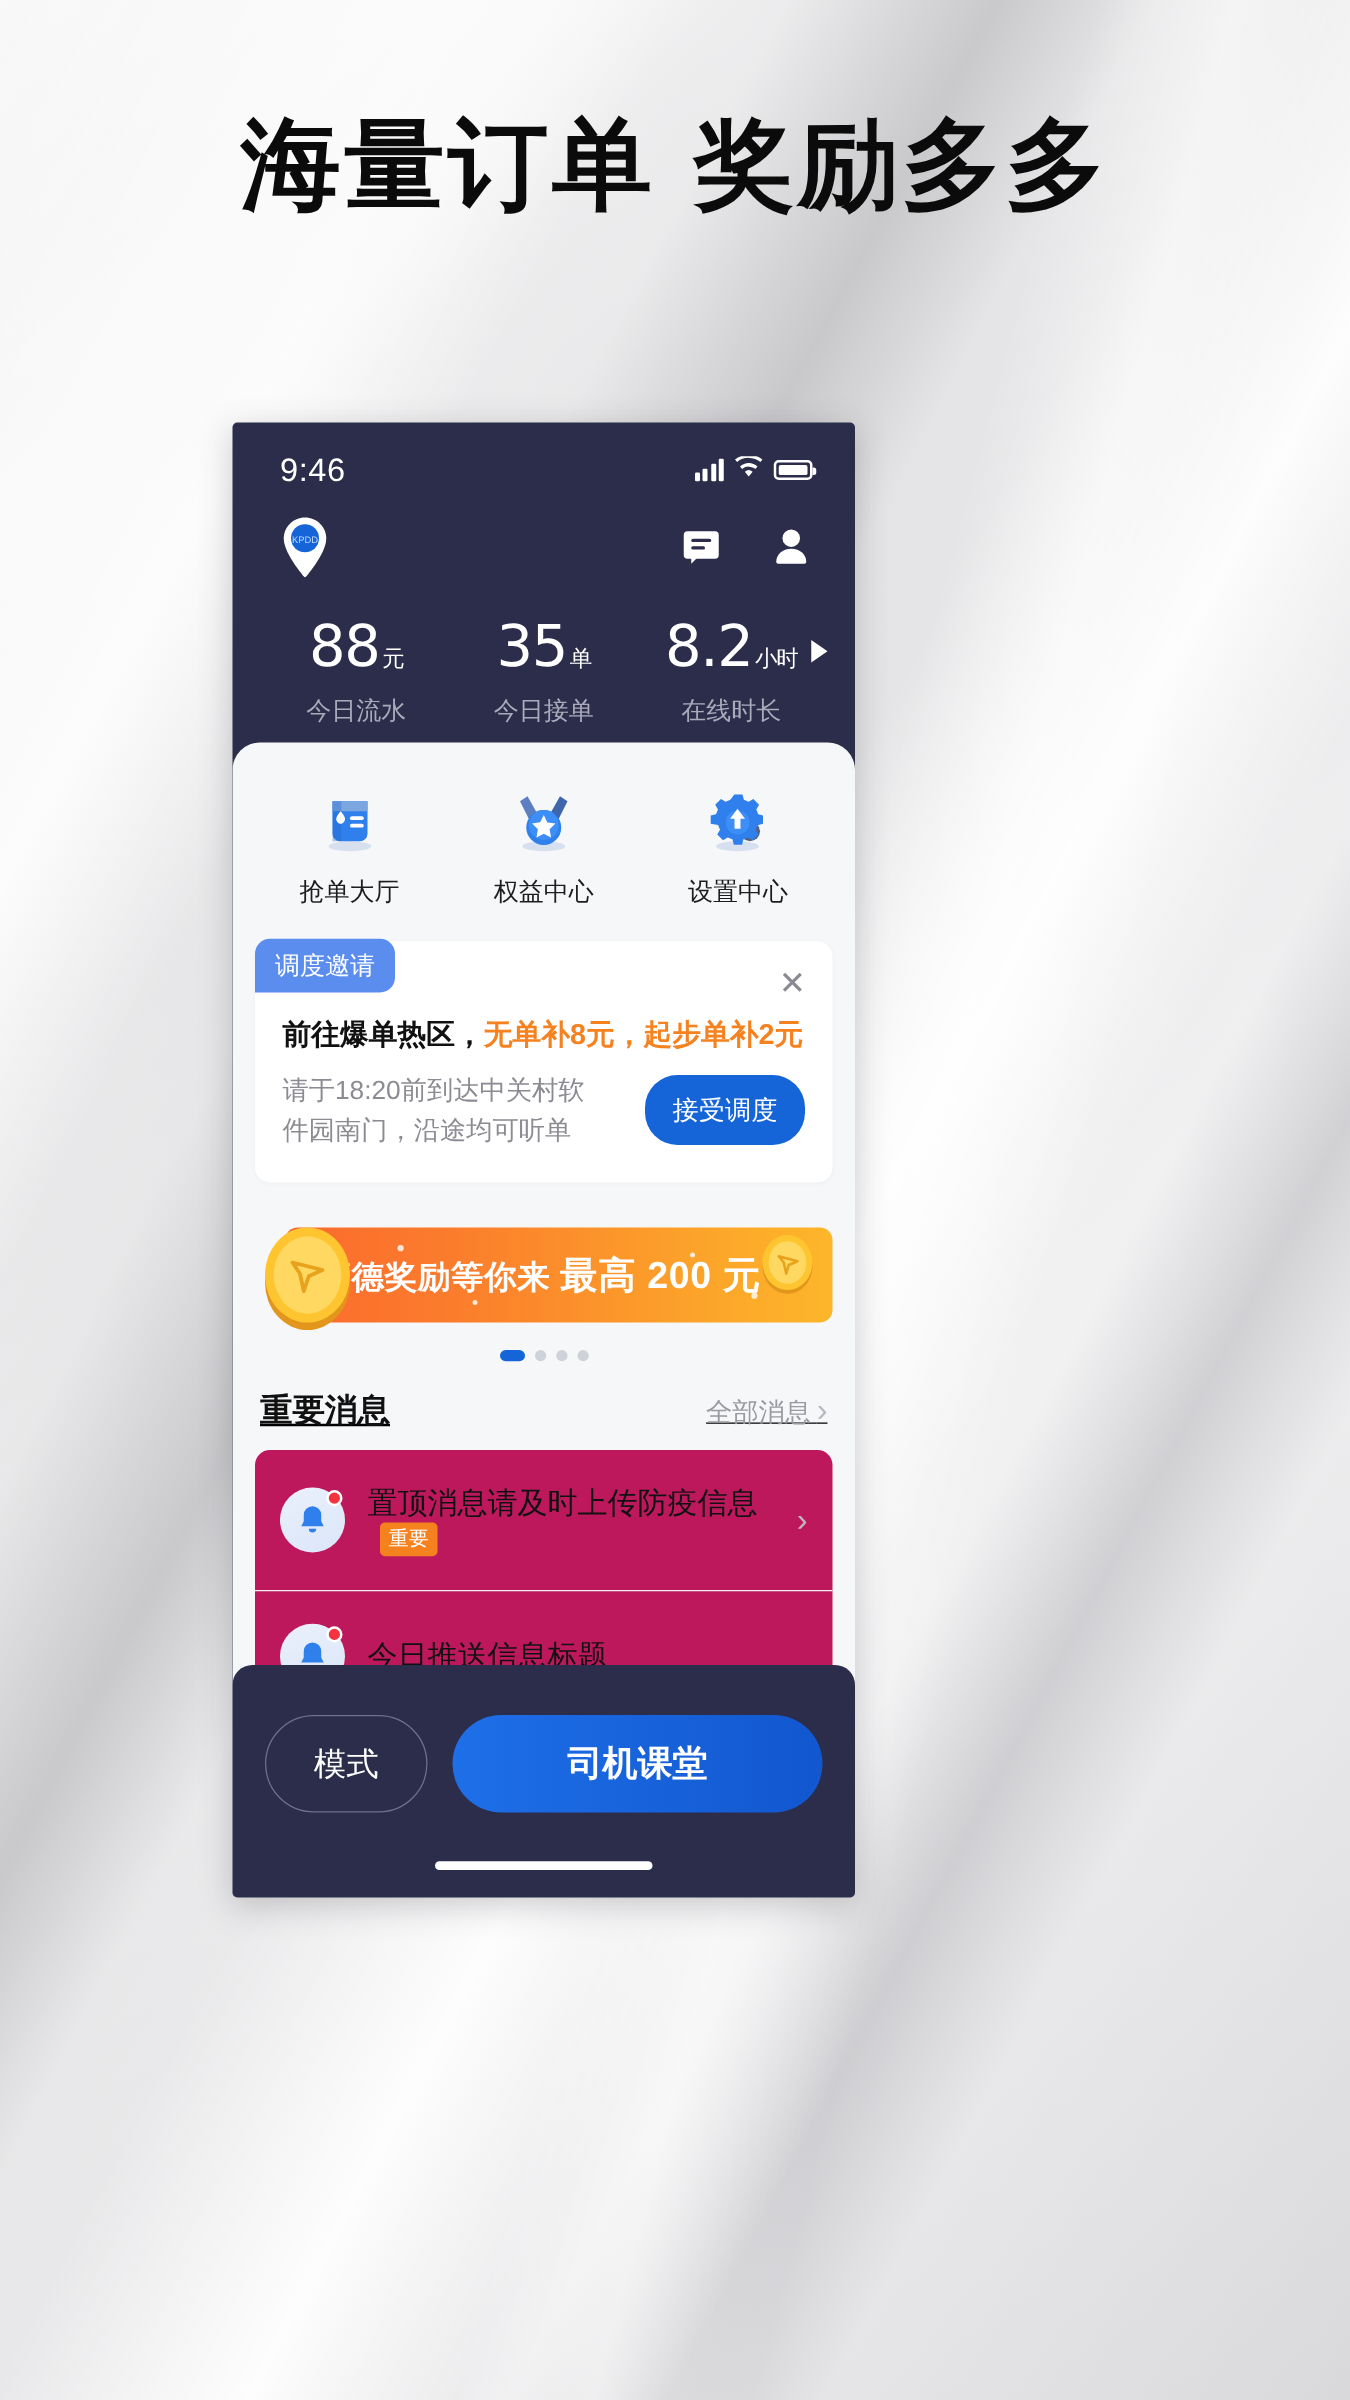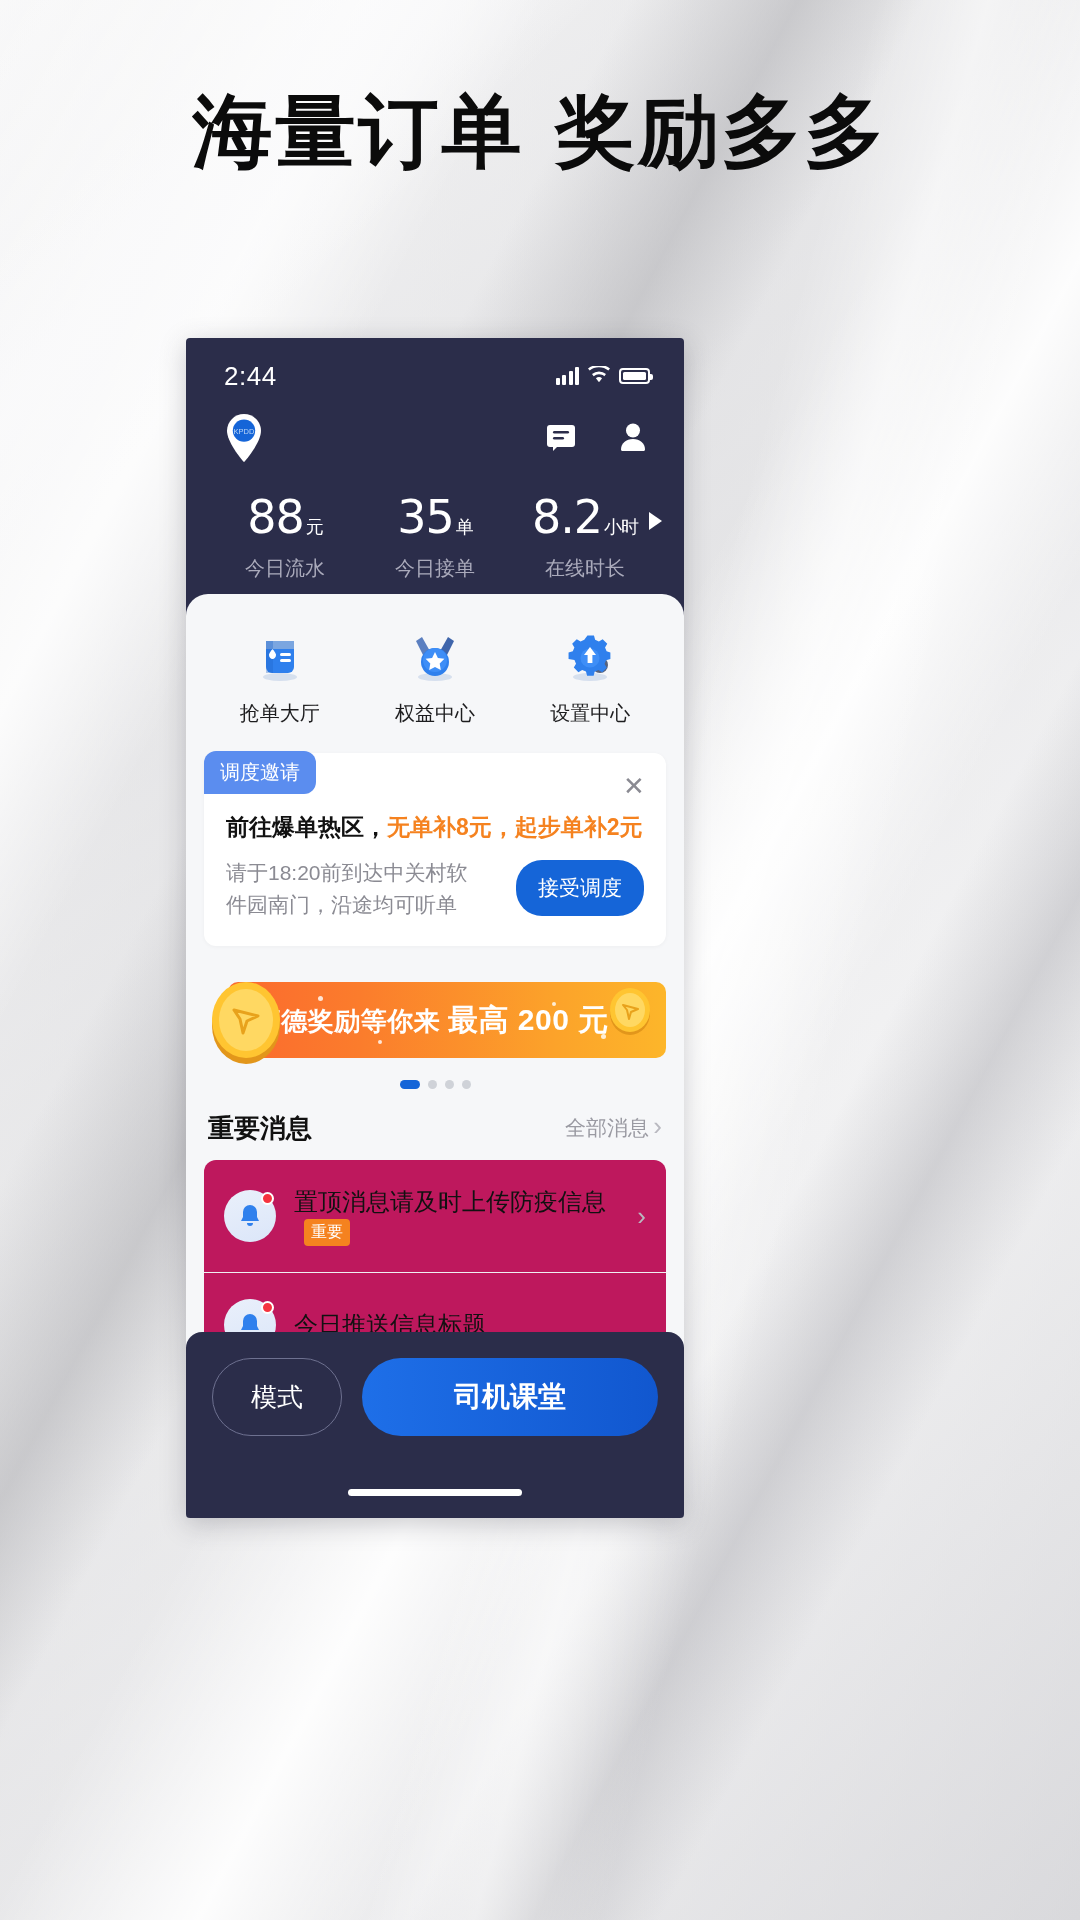--- a/index.html
+++ b/index.html
@@ -158,22 +158,23 @@
   }
   .promo-text .big { font-size: 30px; }
   .coin-left { position: absolute; left: 0; top: 0; z-index: 3; }
   .coin-right { position: absolute; right: 12px; top: 12px; z-index: 3; }
   #dots { display:flex; gap:8px; justify-content:center; margin-top: 12px; }
   #dots span { width: 9px; height: 9px; border-radius: 5px; background: #cfd2d8; display:block; }
   #dots span.on { width: 20px; background: #1565d8; }
 
   
   #msghead {
-    display: flex; align-items: flex-start; justify-content: space-between;
+    display: flex; align-items: center; justify-content: space-between;
     padding: 22px 22px 14px 22px;
+    text-decoration: underline;
   }
   #msghead .h { font-size: 26px; font-weight: bold; color: #111; }
   #msghead .all { font-size: 21px; color: #9a9aa2; }
   #msglist { margin: 0 18px; background: #be185d; border-radius: 12px; }
   .msg { display: flex; align-items: center; padding: 26px 20px; position: relative; }
   .msg + .msg { border-top: 1px solid #f0f0f2; }
   .bell {
     width: 52px; height: 52px; border-radius: 50%;
     background: linear-gradient(160deg,#eaf0fb,#dbe6f9);
     display:flex; align-items:center; justify-content:center; position:relative;
@@ -190,21 +191,21 @@
   }
   .chev { color:#b9b9c0; font-size: 26px; }
   .shield {
     position:absolute; right: -16px; bottom: -16px; width: 50px; height: 50px;
   }
 
   
   #bottombar {
     position: absolute; left: 0; right: 0; bottom: 0; height: 186px;
     background: #2b2d4a; border-radius: 16px 16px 0 0;
-    display: flex; align-items: flex-start; padding: 26px 26px 0 26px; gap: 20px; margin-top: 28px;
+    display: flex; align-items: flex-start; padding: 40px 26px 0 26px; gap: 20px; margin-top: 28px;
   }
   .mode-btn {
     width: 130px; height: 78px; border-radius: 39px;
     border: 1px solid #6e7190; color: #fff; background: transparent;
     font-size: 26px; display:flex; align-items:center; justify-content:center;
   }
   .accept-order {
     flex: 1; height: 78px; border-radius: 39px; border: 0;
     background: linear-gradient(90deg,#1e6fe8,#1157cf);
     color: #fff; font-size: 28px; font-weight: bold;
@@ -218,21 +219,21 @@
 </head>
 <body>
 
 <div id="bg"></div>
 
 <div id="headline">海量订单 奖励多多</div>
 
 <div id="phone">
 
   <div id="statusbar">
-    <div id="clock">2:44</div>
+    <div id="clock">9:46</div>
     <div class="status-icons">
       <span class="bars">
           <i></i>
           <i></i>
           <i></i>
           <i></i>
         </span>
       <span>
         <svg width="22" height="17" viewBox="0 0 22 17">
           <path d="M11 16.2l3.1-3.9a5 5 0 0 0-6.2 0z" fill="#fff"></path>

